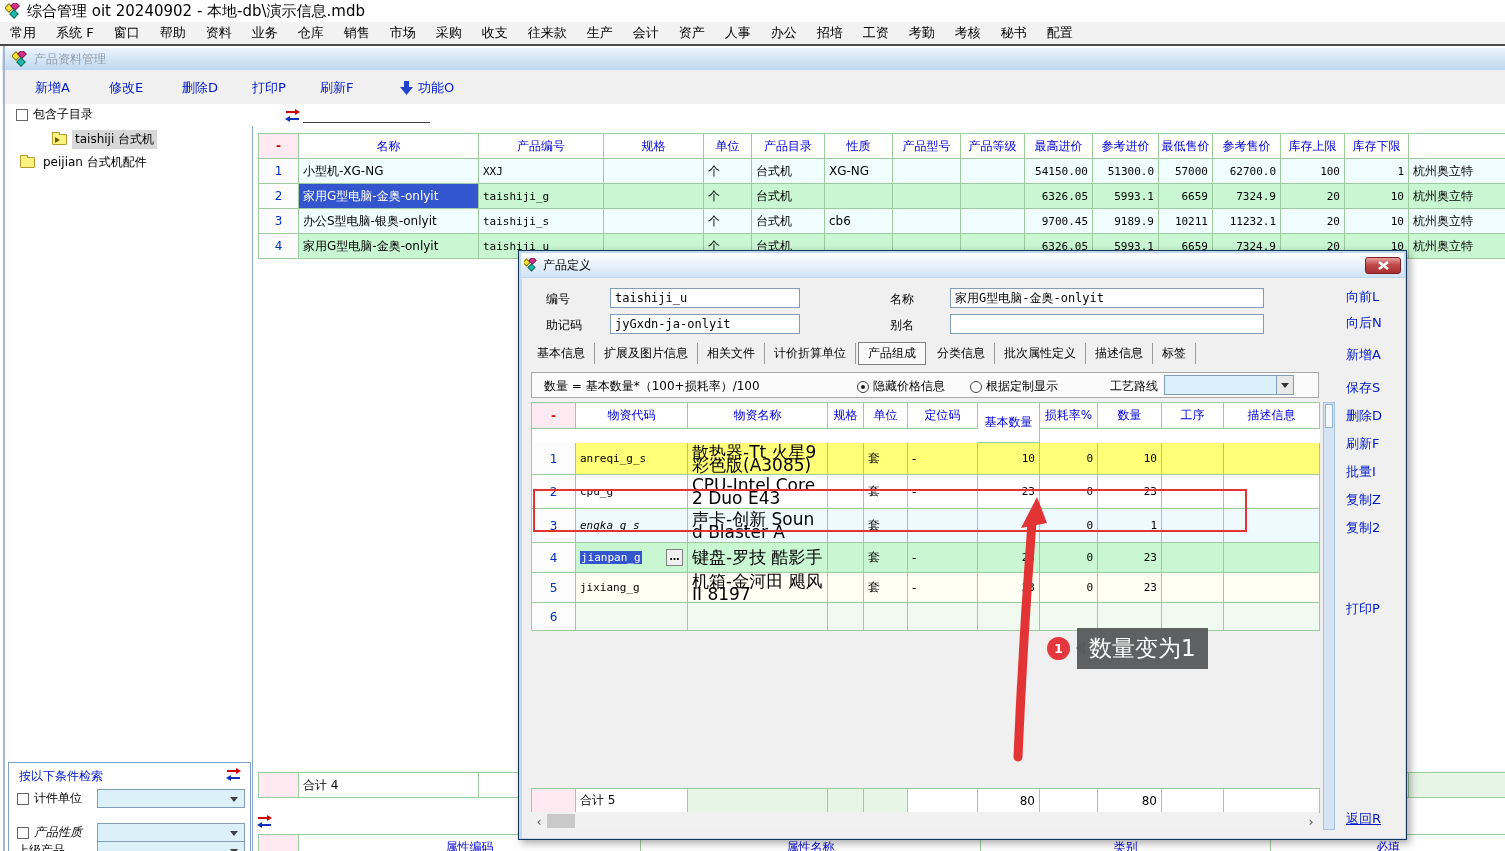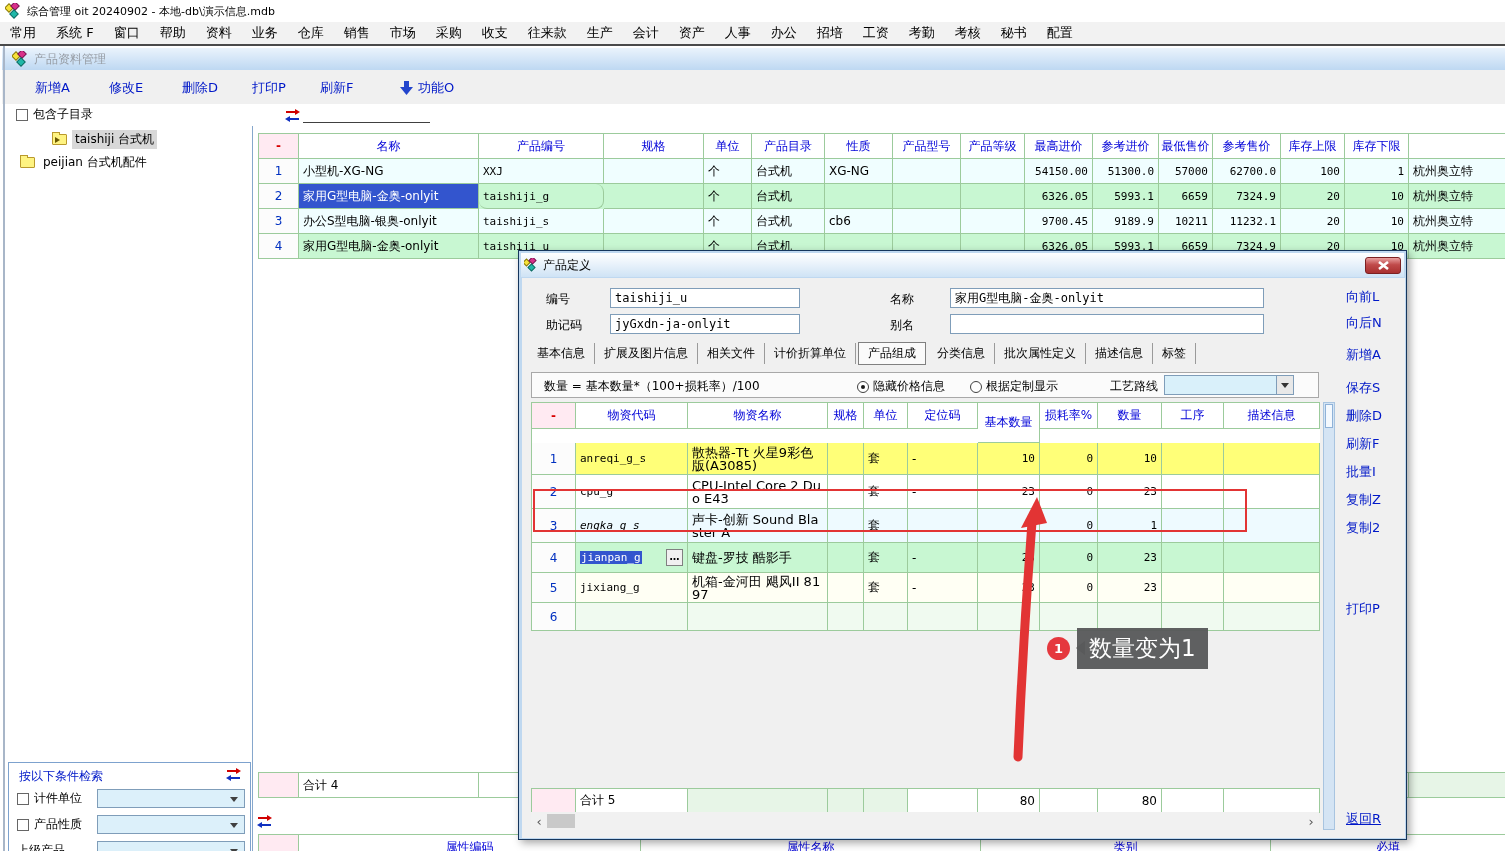--- a/index.html
+++ b/index.html
@@ -5,21 +5,21 @@
   :root{
     --grid:#9ccb9c; --hdrblue:#0000d8; --pink:#ffeaf2; --red:#d80000;
     --link:#0018c8; --selblue:#3355ce; --annred:#e23434;
   }
   *{box-sizing:border-box}
   body{margin:0;width:1505px;height:851px;overflow:hidden;position:relative;
        font-family:"DejaVu Sans",sans-serif;font-size:12px;background:#fff;color:#000}
   .abs{position:absolute}
   
   .titlebar{left:0;top:0;width:1505px;height:22px;display:flex;align-items:center;gap:6px;padding-left:5px;background:#fff}
-  .titlebar .t{font-size:11px}
+  .titlebar .t{font-size:15px}
   .menubar{left:0;top:22px;width:1505px;height:24px;background:#f2f2f2;border-bottom:2px solid #4a4a4a;display:flex;align-items:center}
   .menu-item{padding:0 10px;font-size:13px;line-height:22px;cursor:default}
   
   .panel-titlebar{left:2px;top:48px;width:1503px;height:22px;background:linear-gradient(#eaf3fc,#bed8f2);
     display:flex;align-items:center;gap:6px;padding-left:10px;color:#969ca4}
   .toolbar{left:2px;top:70px;width:1503px;height:34px;background:#f0f0f0}
   .tbtn{position:absolute;top:9px;color:var(--link);font-size:13px;cursor:pointer;display:flex;align-items:center;gap:5px}
   .inc{left:16px;top:106px;display:flex;align-items:center;gap:5px}
   .cb{width:12px;height:12px;border:1px solid #666;background:#fff;display:inline-block}
   .ufield{left:303px;top:107px;width:127px;height:16px;border-bottom:1px solid #404040}
@@ -37,21 +37,21 @@
   
   .grid{position:absolute;background:#fff;border-left:1px solid var(--grid);border-top:1px solid var(--grid)}
   .tr{display:flex}
   .th,.td{border-right:1px solid var(--grid);border-bottom:1px solid var(--grid);
       padding:0 4px;display:flex;align-items:center;overflow:hidden;white-space:nowrap}
   .th{justify-content:center;color:var(--hdrblue);background:#fff}
   .th.seq-h{background:var(--pink);color:var(--red);font-weight:bold}
   .td.seq{justify-content:center;color:#0030c0;background:#fcfcfc}
   .num{justify-content:flex-end}
   .mono{font-family:"DejaVu Sans Mono",monospace;font-size:11px}
-  .wrap{white-space:normal;word-break:break-all;line-height:13px;font-size:13px;align-items:center}
+  .wrap{white-space:normal;word-break:break-all;line-height:13px;font-size:17px;align-items:center}
   .r-azure{background:#f0feff}.r-green{background:#c8f7d2}.r-white{background:#fff}
   .r-yellow{background:#ffff78}.r-lblue{background:#eefaff}.r-ivory{background:#fffff4}.r-mint{background:#f0faf0}
   .cell-sel{background:var(--selblue)!important;color:#fff}
   .hl{background:var(--selblue);color:#fff;padding:0 1px}
   .ell-btn{margin-left:auto;width:17px;height:17px;border:1px solid #808080;background:#f0f0f0;
       font:bold 10px "DejaVu Sans",sans-serif;line-height:13px;text-align:center;cursor:pointer;flex:none}
   
   .f-pink{background:var(--pink)}.f-green{background:#e7f5e7}
   
   .searchpanel{left:8px;top:762px;width:243px;height:120px;border:1px solid #7da2ce;background:#fff}
@@ -227,21 +227,21 @@
       <div class="td num mono" style="width: 66px; height: 25px; background: inherit; text-align: right;">51300.0</div>
       <div class="td num mono" style="width: 54px; height: 25px; background: inherit;">57000</div>
       <div class="td num mono" style="width: 68px; height: 25px; background: inherit;">62700.0</div>
       <div class="td num mono" style="width: 64px; height: 25px; background: inherit;">100</div>
       <div class="td num mono" style="width: 64px; height: 25px; background: inherit;">1</div>
       <div class="td" style="width: 97px; height: 25px; background: inherit;">杭州奥立特</div>
     </div>
     <div class="tr r-green">
       <div class="td seq" style="width: 40px; height: 25px;">2</div>
       <div class="td cell-sel" style="width: 180px; height: 25px; background: inherit;">家用G型电脑-金奥-onlyit</div>
-      <div class="td mono" style="width: 125px; height: 25px; background: inherit; border-radius: 8px;">taishiji_g</div>
+      <div class="td mono" style="width: 125px; height: 25px; background: inherit;">taishiji_g</div>
       <div class="td" style="width: 100px; height: 25px; background: inherit;"></div>
       <div class="td" style="width: 48px; height: 25px; background: inherit;">个</div>
       <div class="td" style="width: 73px; height: 25px; background: inherit;">台式机</div>
       <div class="td" style="width: 68px; height: 25px; background: inherit;"></div>
       <div class="td" style="width: 68px; height: 25px; background: inherit;"></div>
       <div class="td" style="width: 64px; height: 25px; background: inherit;"></div>
       <div class="td num mono" style="width: 68px; height: 25px; background: inherit;">6326.05</div>
       <div class="td num mono" style="width: 66px; height: 25px; background: inherit;">5993.1</div>
       <div class="td num mono" style="width: 54px; height: 25px; background: inherit;">6659</div>
       <div class="td num mono" style="width: 68px; height: 25px; background: inherit;">7324.9</div>
@@ -322,21 +322,21 @@
         <path d="M15 11 h-9" stroke="#1030c0" stroke-width="2"></path>
         <path d="M6 8 l-5 3 5 3 z" fill="#1030c0"></path>
       </svg>
   </span>
   <div id="filters">
       <div class="filter-row" style="top: 26px;">
         <div class="cb"></div>
         <span>计件单位</span>
         <div class="combo"></div>
       </div>
-      <div class="filter-row" style="top: 52px;">
+      <div class="filter-row" style="top: 60px; font-style: italic;">
         <div class="cb"></div>
         <span>产品性质</span>
         <div class="combo"></div>
       </div>
       <div class="filter-row" style="top: 78px;">
         <span>上级产品</span>
         <div class="combo"></div>
       </div>
     </div>
 </div>

